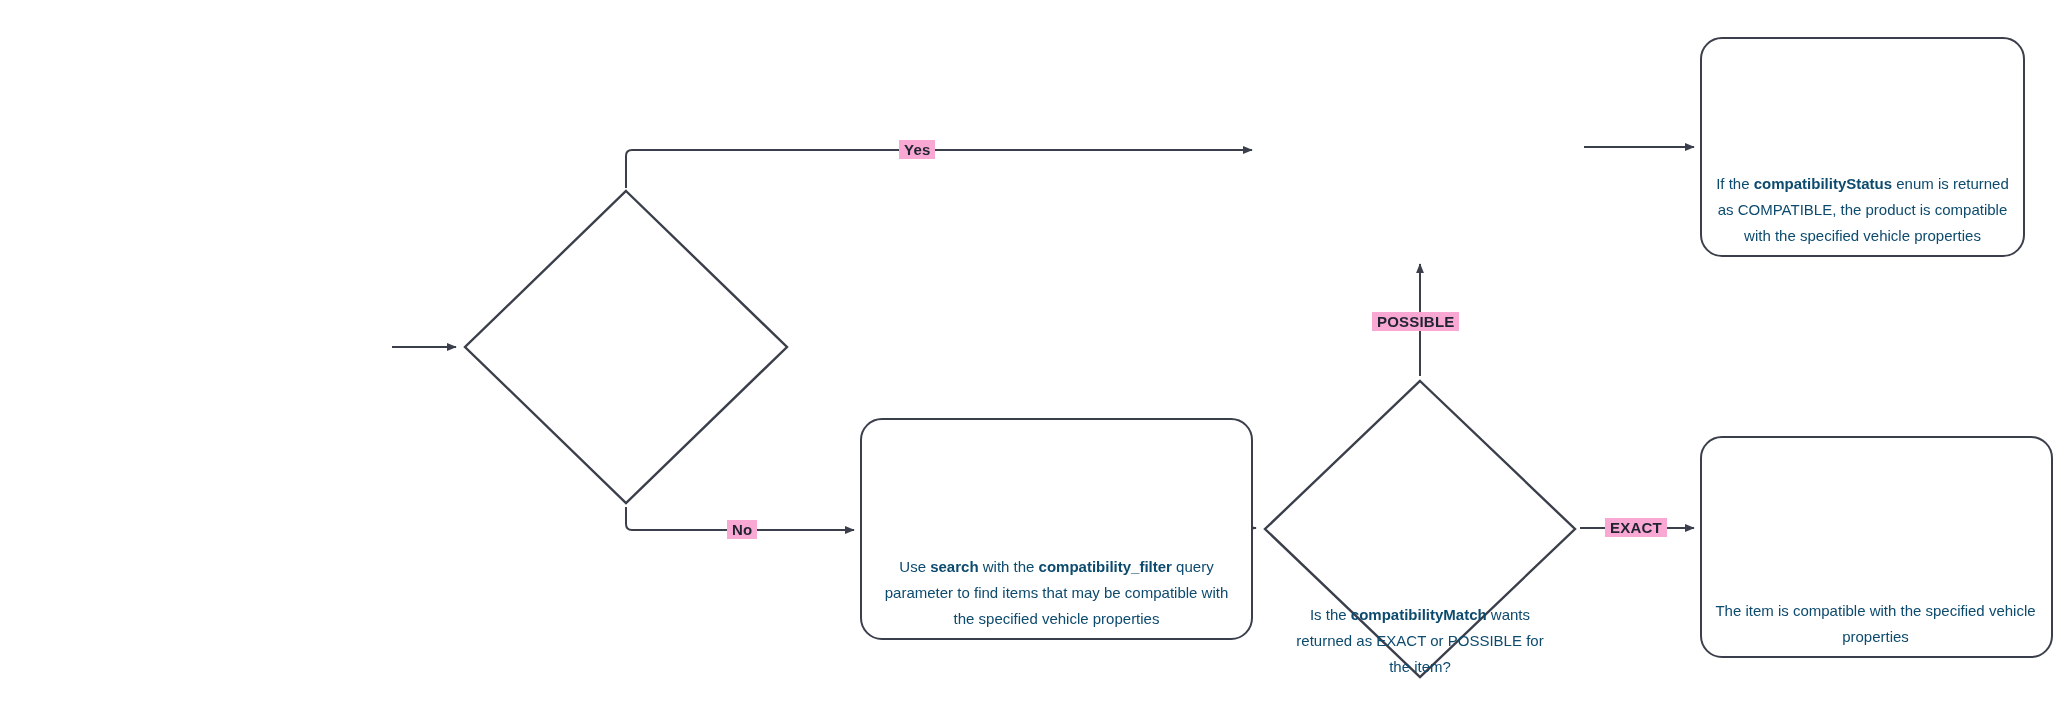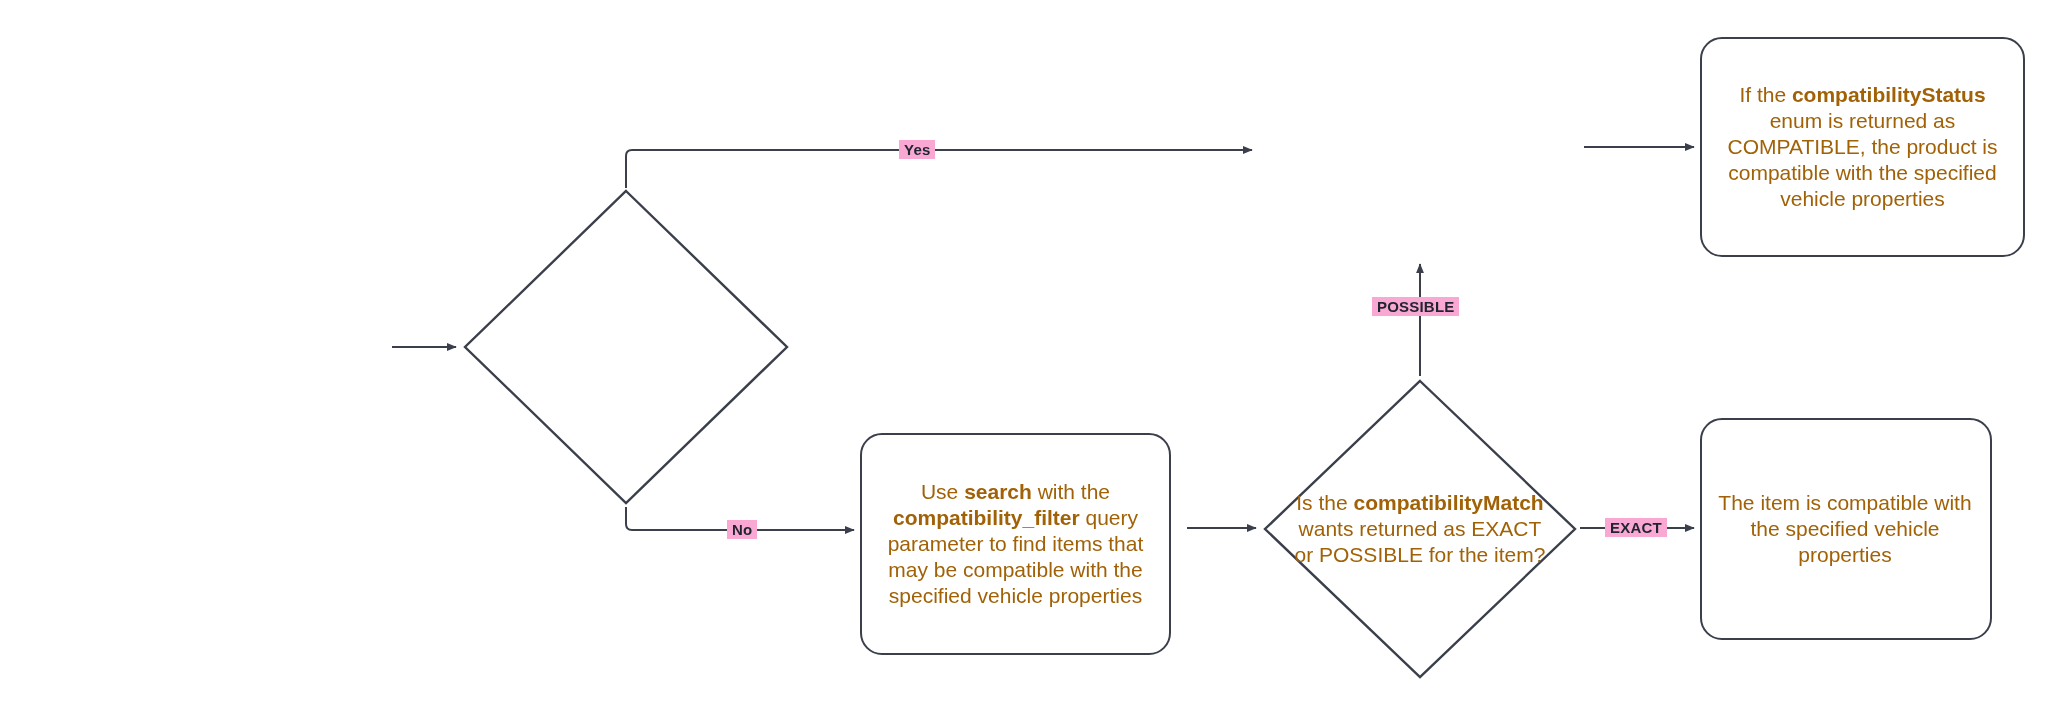--- a/index.html
+++ b/index.html
@@ -22,25 +22,25 @@
     left: 0;
     top: 0;
     width: 2060px;
     height: 719px;
     pointer-events: none;
   }
   .node {
     position: absolute;
     box-sizing: border-box;
     display: flex;
-    align-items: center;
+    align-items: flex-end;
     justify-content: center;
     text-align: center;
-    color: #a16207;
-    font-size: 21px;
+    color: #0c4a6e;
+    font-size: 15px;
     line-height: 26px;
   }
   .proc {
     border: 2.2px solid #3a3f4b;
     border-radius: 22px;
     background: #ffffff;
     padding: 6px 14px;
   }
   .proc .txt {
     width: 100%;
@@ -104,33 +104,33 @@
     <svg class="dshape" viewBox="0 0 328 318" preserveAspectRatio="none" xmlns="http://www.w3.org/2000/svg">
       <polygon points="164,3 325,159 164,315 3,159" fill="#ffffff" stroke="#3a3f4b" stroke-width="2.4"></polygon>
     </svg>
   </div>
 
 
   <div class="node proc" style="left:1700px; top:37px; width:325px; height:220px;">
     <div class="txt"><span>If the </span><b>compatibilityStatus</b><span> enum is returned as COMPATIBLE, the product is compatible with the specified vehicle properties</span></div>
   </div>
 
-  <div class="node proc" style="left:860px; top:433px; width:311px; height:222px;">
+  <div class="node proc" style="left:860px; top:418px; width:393px; height:222px;">
     <div class="txt"><span>Use </span><b>search</b><span> with the </span><b>compatibility_filter</b><span> query parameter to find items that may be compatible with the specified vehicle properties</span></div>
   </div>
 
   <div class="node decision" style="left:1262px; top:378px; width:316px; height:302px;">
     <svg class="dshape" viewBox="0 0 316 302" preserveAspectRatio="none" xmlns="http://www.w3.org/2000/svg">
       <polygon points="158,3 313,151 158,299 3,151" fill="#ffffff" stroke="#3a3f4b" stroke-width="2.4"></polygon>
     </svg>
     <div class="txt" style="width:80%"><span>Is the </span><b>compatibilityMatch</b><span> wants returned as EXACT or POSSIBLE for the item?</span></div>
   </div>
 
-  <div class="node proc" style="left:1700px; top:418px; width:292px; height:222px;padding-left:12px;">
+  <div class="node proc" style="left:1700px; top:436px; width:353px; height:222px;padding-left:12px;">
     <div class="txt">The item is compatible with the specified vehicle properties</div>
   </div>
 
   <div class="edge-label" style="left:899px; top:140px;">Yes</div>
   <div class="edge-label" style="left:701px; top:520px;margin-left:26px;">No</div>
-  <div class="edge-label" style="left:1372px; top:297px;">POSSIBLE</div>
+  <div class="edge-label" style="left:1372px; top:312px;">POSSIBLE</div>
   <div class="edge-label" style="left:1605px; top:518px;">EXACT</div>
 
 </div>
 
 </body></html>

